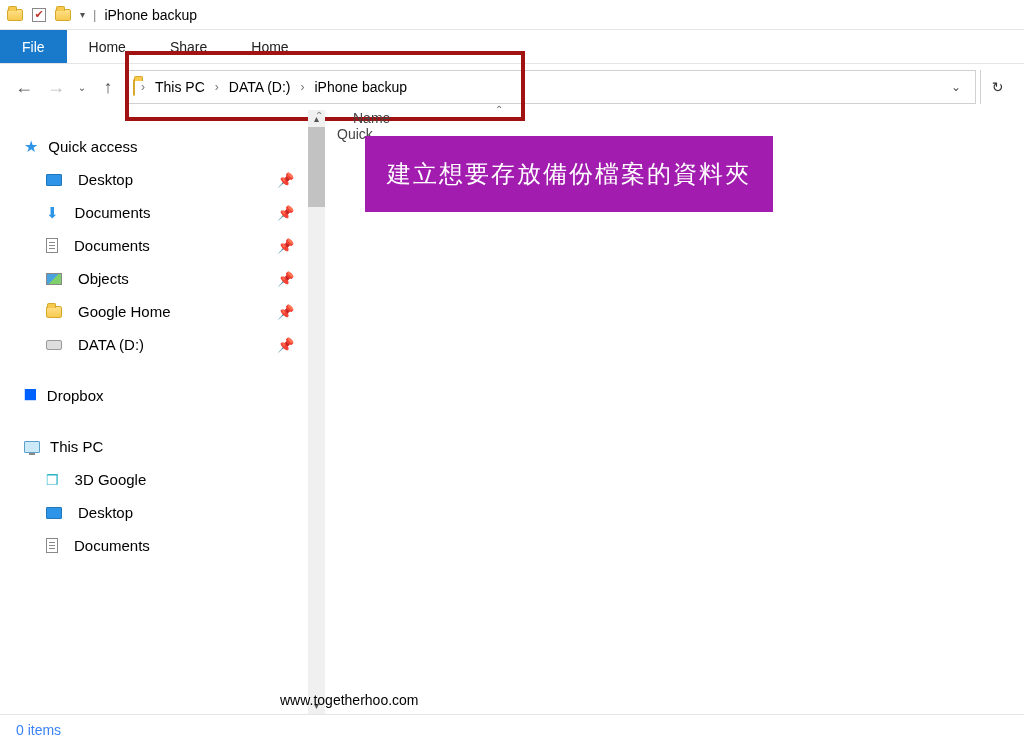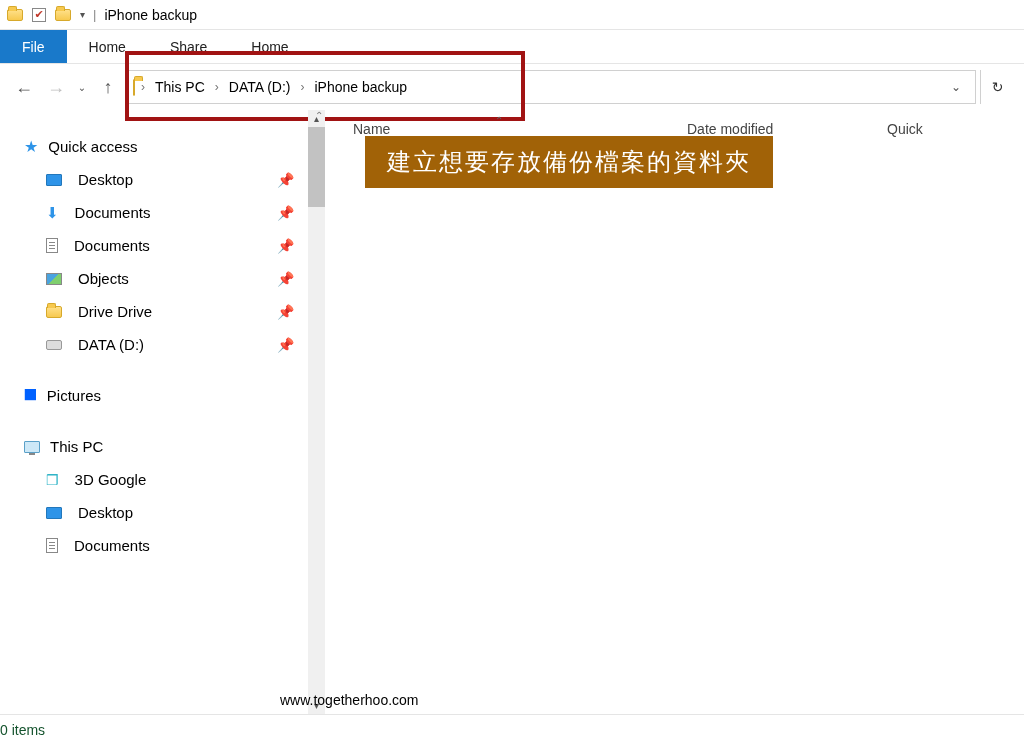--- a/index.html
+++ b/index.html
@@ -176,51 +176,52 @@
   .cube-icon{color:#2fb4c7;font-size:14px;}
 
   
   .content {
     flex:1;
     position:relative;
   }
   .col-headers {
     height: 28px;
     display:flex;
-    align-items:flex-end;
+    align-items:flex-start;
     border-bottom: 1px solid transparent;
     color:#444;
     font-size:14px;
+    flex-direction:column;
   }
   .col-headers .col { padding: 0 12px; }
   .col-name { width: 350px; padding-left: 28px !important; position:relative;}
   .col-name .sort-chev{position:absolute; left:170px; top:-6px; font-size:10px; color:#666;}
   .col-date { width: 200px; }
   .col-type { flex:1; }
 
   .annotation {
     position:absolute;
     left: 40px;
     top: 26px;
-    background:#a16207;
+    background:#a21caf;
     color:#fff;
     font-size: 24px;
-    padding: 10px 22px;
+    padding: 22px 22px;
     letter-spacing: 2px;
   }
 
   
   .statusbar {
     height: 30px;
     border-top:1px solid #e5e5e5;
     display:flex;
     align-items:center;
-    padding: 0 0;
+    padding: 0 16px;
     font-size: 14px;
-    color:#14532d;
+    color:#3b82f6;
   }
 
   .watermark {
     position:absolute;
     left: 280px;
     bottom: 36px;
     color:#000;
     font-size: 14px;
   }
 
@@ -314,37 +315,37 @@
     <div class="nav-item child">
       <span class="left">
           <span class="pic-icon"></span>
       <span>Objects</span>
         </span>
       <span class="pin">📌</span>
     </div>
     <div class="nav-item child">
       <span class="left">
           <span class="folder-glyph"></span>
-      <span>Drive Drive</span>
+      <span>Google Home</span>
         </span>
       <span class="pin">📌</span>
     </div>
     <div class="nav-item child">
       <span class="left">
           <span class="drive-icon"></span>
       <span>DATA (D:)</span>
         </span>
       <span class="pin">📌</span>
     </div>
 
     <div class="nav-gap"></div>
 
     <div class="nav-item">
       <span class="dropbox-icon">⯀</span>
-      <span>Pictures</span>
+      <span>Dropbox</span>
     </div>
 
     <div class="nav-gap"></div>
 
     <div class="nav-item">
       <span class="pc-icon"></span>
       <span>This PC</span>
     </div>
     <div class="nav-item child">
       <span class="left">
@@ -366,21 +367,20 @@
     </div>
   </div>
 
   <div class="content">
     <span class="vsplit-handle">⌃</span>
     <div class="col-headers">
       <div class="col col-name">
         <span>Name</span>
         <span class="sort-chev">⌃</span>
       </div>
-      <div class="col col-date">Date modified</div>
       <div class="col col-type">Quick</div>
     </div>
 
     <div class="annotation">建立想要存放備份檔案的資料夾</div>
   </div>
 </div>
 
 <div class="statusbar">
   <span>0 items</span>
 </div>

